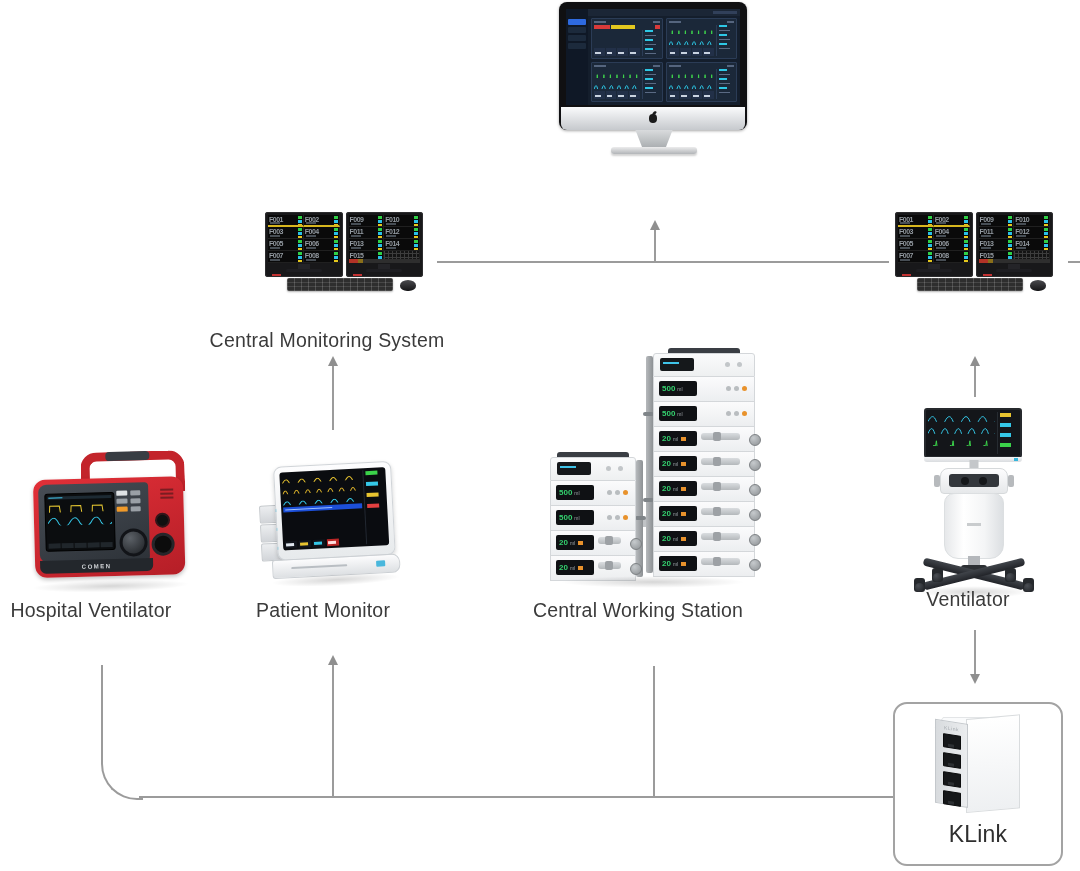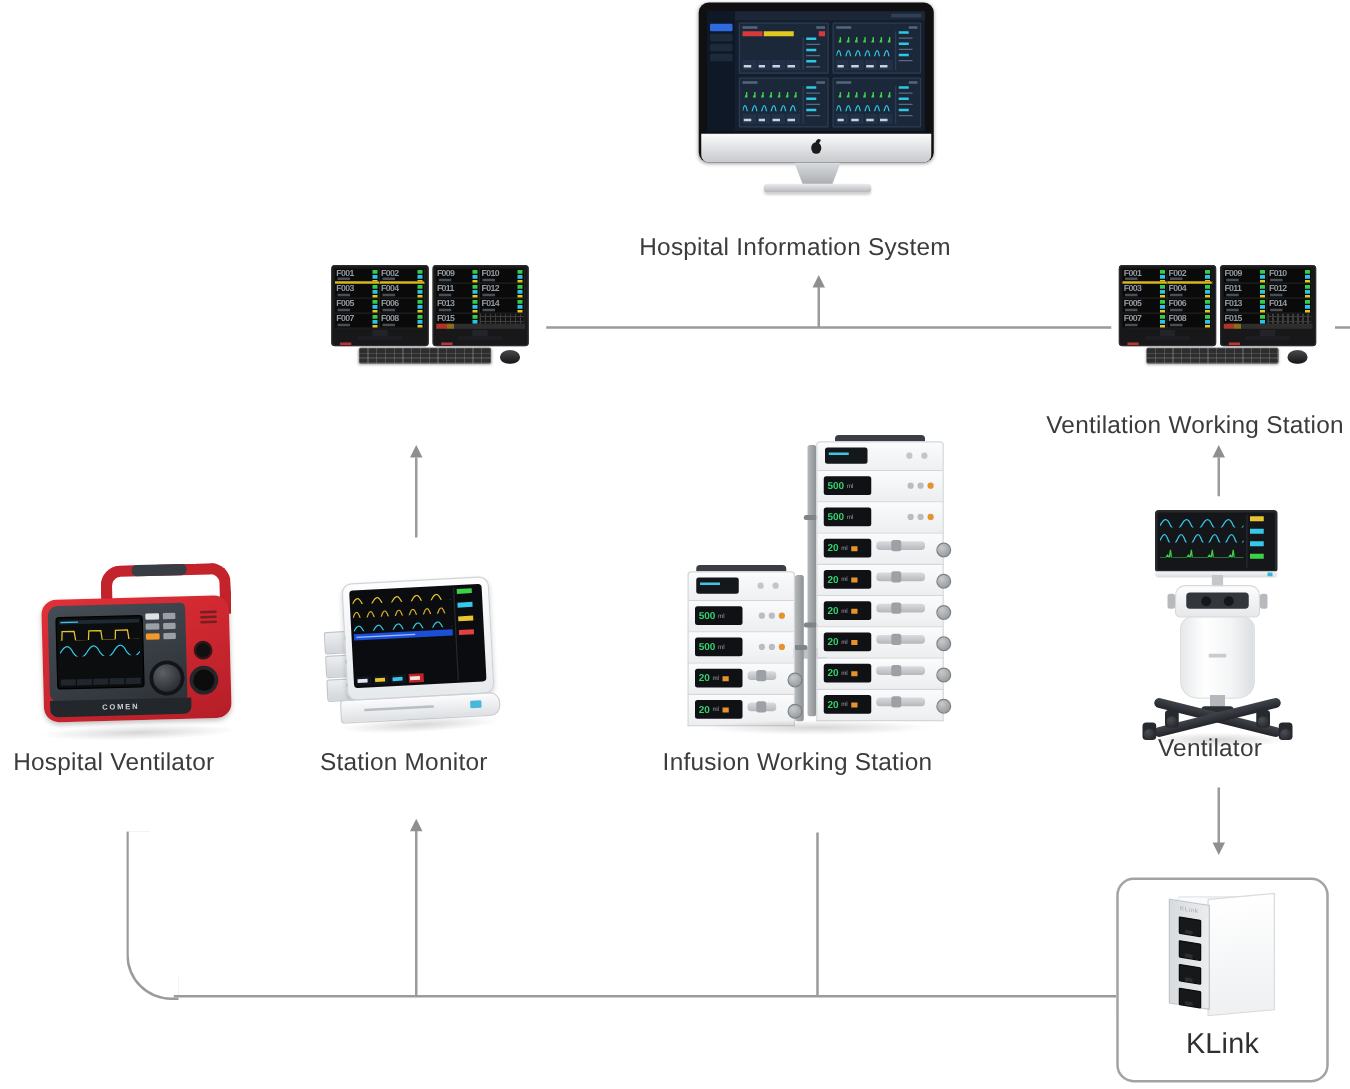--- a/index.html
+++ b/index.html
@@ -372,21 +372,20 @@
             </div>
           </div>
       </div>
       <div class="imac-chin">
         <span class="apple"></span>
       </div>
     </div>
     <div class="imac-stand"></div>
     <div class="imac-base"></div>
   </div>
-  <div class="label" style="left:636px;top:187px">Hospital Information System</div>
 
   <div class="dev wall" style="left:265px;top:212px">
     <div class="wall-row">
       <div class="mon">
         <div class="mon-scr">
             <div class="tile al">
               <span class="bed">F001</span>
               <span class="sub"></span>
               <span class="vits">
                 <i class="g"></i>
@@ -530,20 +529,21 @@
             <div class="tile gridtile"></div>
           </div>
         <div class="mon-brand"></div>
         <div class="mon-neck"></div>
           <div class="mon-foot"></div>
       </div>
     </div>
     <div class="kb"></div>
     <div class="mouse"></div>
   </div>
+  <div class="label" style="left:327px;top:329px">Central Monitoring System</div>
 
   <div class="dev wall" style="left:895px;top:212px">
     <div class="wall-row">
       <div class="mon">
         <div class="mon-scr">
             <div class="tile al">
               <span class="bed">F001</span>
               <span class="sub"></span>
               <span class="vits">
                 <i class="g"></i>
@@ -687,21 +687,20 @@
             <div class="tile gridtile"></div>
           </div>
         <div class="mon-brand"></div>
         <div class="mon-neck"></div>
           <div class="mon-foot"></div>
       </div>
     </div>
     <div class="kb"></div>
     <div class="mouse"></div>
   </div>
-  <div class="label" style="left:956px;top:329px">Ventilation Working Station</div>
 
   <div class="dev tvent">
     <div class="tv-handle"></div>
     <div class="tv-body">
       <div class="tv-face">
         <div class="tv-screen">
           <span class="bar"></span>
           <i class="wave"><svg width="64" height="11" viewBox="0 0 64 11">
                 <path d="M0 9.4 L1.7 9.4 L2.1 1.7 L11.7 1.7 L12.8 9.4 L21.3 9.4 L23 9.4 L23.5 1.7 L33.1 1.7 L34.1 9.4 L42.7 9.4 L44.4 9.4 L44.8 1.7 L54.4 1.7 L55.5 9.4 L64 9.4" fill="none" stroke="#e7c832" stroke-width="1"></path>
               </svg></i>
@@ -771,21 +770,21 @@
             <i class="g"></i>
             <i class="c"></i>
             <i class="y"></i>
             <i class="r"></i>
           </div>
       </div>
     </div>
     <div class="pm-base"></div>
     <div class="shadow"></div>
   </div>
-  <div class="label" style="left:323px;top:599px">Station Monitor</div>
+  <div class="label" style="left:323px;top:599px">Patient Monitor</div>
 
   <div class="dev infusion">
     <div class="bracket"></div>
     <div class="tower left">
       <div class="pole"></div>
       <div class="hook h1"></div>
     <div class="cap"></div>
         <div class="inf-ctrl">
           <span class="ctl-scr"></span>
           <span class="ctl-dot"></span>
@@ -914,21 +913,21 @@
             <b>20</b>
             <i>ml</i>
             <u></u>
           </span>
           <span class="s-bar"></span>
           <span class="s-knob"></span>
         </div>
       </div>
     <div class="shadow"></div>
   </div>
-  <div class="label" style="left:638px;top:599px">Infusion Working Station</div>
+  <div class="label" style="left:638px;top:599px">Central Working Station</div>
 
   <div class="dev vent">
     <div class="vent-screen">
       <div class="vs-left">
         <i class="wave"><svg width="67" height="10" viewBox="0 0 67 10">
               <path d="M0 5.5 C 3.4 -1 5.9 -1 8.4 5.5 C 11.7 10.5 13.4 10.5 16.8 5.5 C 20.1 -1 22.6 -1 25.1 5.5 C 28.5 10.5 30.2 10.5 33.5 5.5 C 36.9 -1 39.4 -1 41.9 5.5 C 45.2 10.5 46.9 10.5 50.3 5.5 C 53.6 -1 56.1 -1 58.6 5.5 C 62 10.5 63.7 10.5 67 5.5" fill="none" stroke="#35c8e8" stroke-width="1"></path>
             </svg></i>
         <i class="wave"><svg width="67" height="10" viewBox="0 0 67 10">
               <path d="M0 5.5 C 2.7 -1 4.7 -1 6.7 5.5 C 9.4 10.5 10.7 10.5 13.4 5.5 C 16.1 -1 18.1 -1 20.1 5.5 C 22.8 10.5 24.1 10.5 26.8 5.5 C 29.5 -1 31.5 -1 33.5 5.5 C 36.2 10.5 37.5 10.5 40.2 5.5 C 42.9 -1 44.9 -1 46.9 5.5 C 49.6 10.5 50.9 10.5 53.6 5.5 C 56.3 -1 58.3 -1 60.3 5.5 C 63 10.5 64.3 10.5 67 5.5" fill="none" stroke="#35c8e8" stroke-width="1"></path>
             </svg></i>

